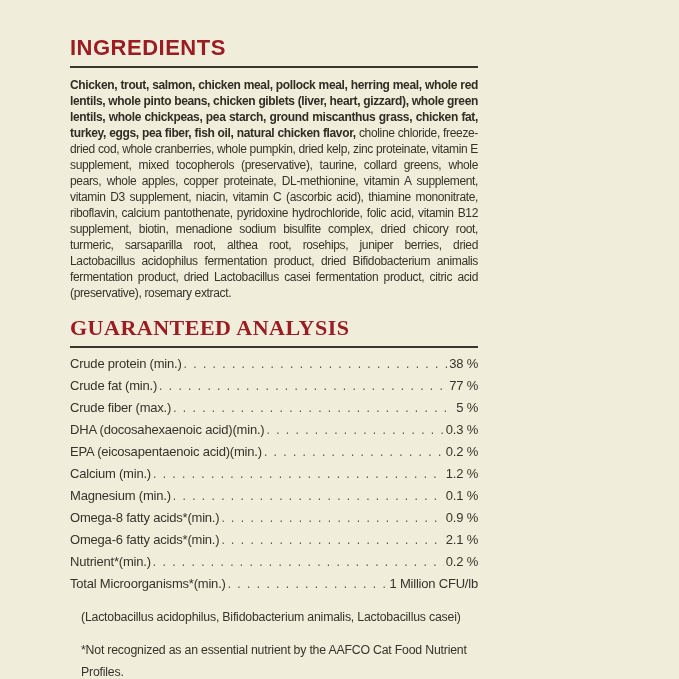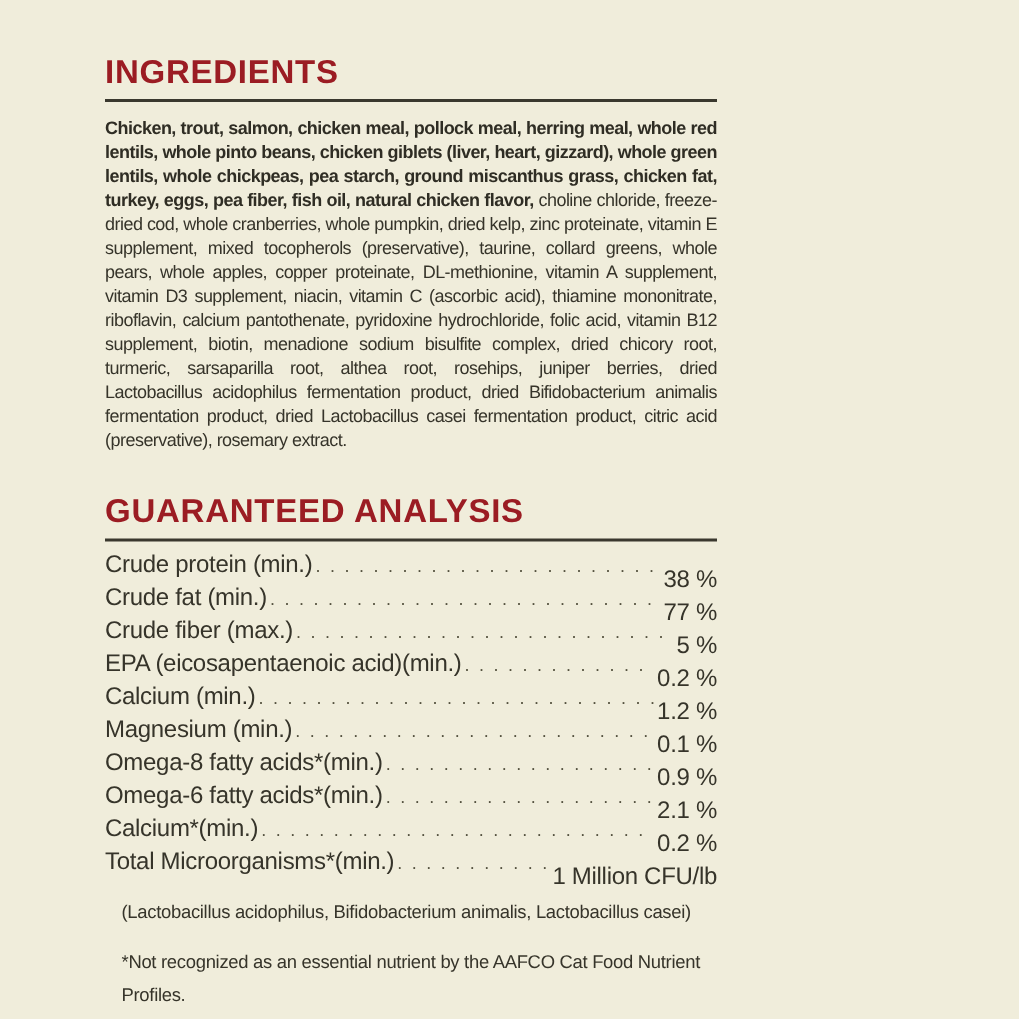--- a/index.html
+++ b/index.html
@@ -36,31 +36,32 @@
     font-size: 12px;
     line-height: 16px;
     letter-spacing: -0.35px;
     text-align: justify;
   }
   .ingredients-text .lead {
     font-weight: bold;
     color: #2f2d24;
   }
   .ga-title {
-    margin-top: 28px;
+    margin-top: 15px;
+    font-family: Liberation Serif, serif;
   }
   .ga-rows {
     margin-top: 5px;
   }
   .ga-row {
     display: flex;
-    align-items: center;
+    align-items: flex-end;
     height: 22px;
     line-height: 22px;
-    font-size: 16px;
+    font-size: 13px;
     letter-spacing: -0.2px;
   }
   .ga-label {
     white-space: nowrap;
   }
   .ga-dots {
     flex: 1;
     overflow: hidden;
     white-space: nowrap;
     margin: 0 2px;
@@ -114,20 +115,25 @@
     <span class="ga-value">77 %</span>
   </div>
 
   <div class="ga-row">
     <span class="ga-label">Crude fiber (max.)</span>
     <span class="ga-dots"></span>
     <span class="ga-value">5 %</span>
   </div>
 
 
+  <div class="ga-row">
+    <span class="ga-label">DHA (docosahexaenoic acid)(min.)</span>
+    <span class="ga-dots"></span>
+    <span class="ga-value">0.3 %</span>
+  </div>
 
   <div class="ga-row">
     <span class="ga-label">EPA (eicosapentaenoic acid)(min.)</span>
     <span class="ga-dots"></span>
     <span class="ga-value">0.2 %</span>
   </div>
 
   <div class="ga-row">
     <span class="ga-label">Calcium (min.)</span>
     <span class="ga-dots"></span>
@@ -147,21 +153,21 @@
     <span class="ga-value">0.9 %</span>
   </div>
 
   <div class="ga-row">
     <span class="ga-label">Omega-6 fatty acids*(min.)</span>
     <span class="ga-dots"></span>
     <span class="ga-value">2.1 %</span>
   </div>
 
   <div class="ga-row">
-    <span class="ga-label">Calcium*(min.)</span>
+    <span class="ga-label">Nutrient*(min.)</span>
     <span class="ga-dots"></span>
     <span class="ga-value">0.2 %</span>
   </div>
 
   <div class="ga-row">
     <span class="ga-label">Total Microorganisms*(min.)</span>
     <span class="ga-dots"></span>
     <span class="ga-value">1 Million CFU/lb</span>
   </div>
 </div>

